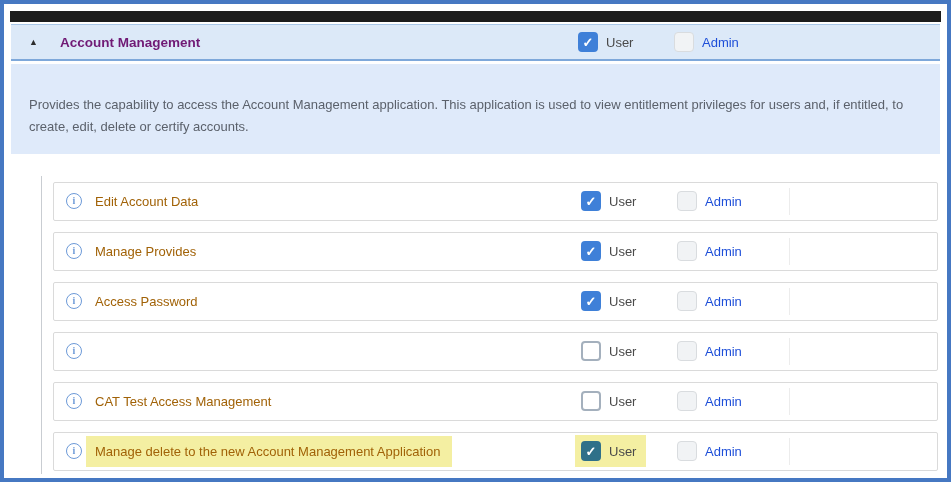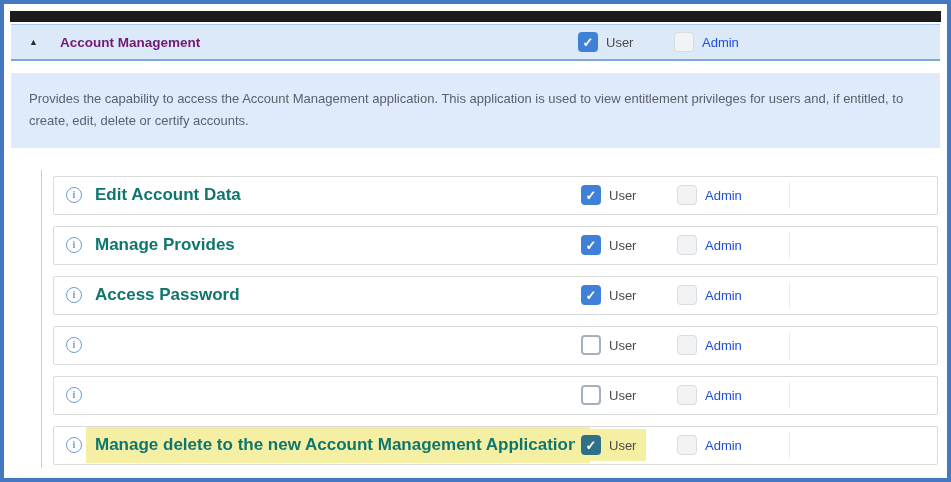--- a/index.html
+++ b/index.html
@@ -28,23 +28,23 @@
     border-bottom: 2px solid #7ea8da;
     display: flex;
     align-items: center;
     position: relative;
     cursor: pointer;
   }
   .tri { margin-left: 18px; font-size: 9px; color: #2d2d2d; line-height: 1; }
   .title { margin-left: 22px; font-weight: bold; font-size: 13.5px; color: #701a75; }
 
   .desc {
-    margin: 12px 7px;
+    margin: 3px 7px;
     background: #dfeafa;
-    padding: 15px 34px 16px 18px;
+    padding: 30px 34px 16px 18px;
     font-size: 13px;
     line-height: 1.68;
     color: #5b616b;
   }
 
   .rows { margin: 28px 7px 0 7px; position: relative; }
   .vrule {
     position: absolute; left: 30px; top: -6px;
     width: 1px; height: 298px; background: #c9cdd2;
   }
@@ -64,21 +64,21 @@
   .info {
     margin-left: 12px;
     width: 16px; height: 16px; flex: none;
     border: 1.5px solid #6d9ad8; border-radius: 50%;
     color: #6d9ad8;
     display: inline-flex; align-items: center; justify-content: center;
     cursor: pointer;
   }
   .info-i { font-size: 10px; font-weight: bold; line-height: 1; font-family: "Liberation Serif", serif; }
 
-  .row .label { margin-left: 13px; font-weight: bold; font-size: 17px; color: #0f766e; white-space: nowrap; }
+  .row .label { margin-left: 13px; font-weight: normal; font-size: 13px; color: #a16207; white-space: nowrap; }
 
   .group { display: inline-flex; align-items: center; gap: 8px; }
   .row .user-group  { position: absolute; left: 527px; }
   .row .admin-group { position: absolute; left: 623px; }
   .header .user-group  { position: absolute; left: 567px; }
   .header .admin-group { position: absolute; left: 663px; }
 
   .cb {
     width: 20px; height: 20px; flex: none;
     border-radius: 4px;
@@ -196,20 +196,21 @@
         <span class="cb admin"></span>
         <span class="cb-label">Admin</span>
       </span>
       <span class="divider"></span>
     </div>
 
     <div class="row">
       <span class="info">
           <span class="info-i">i</span>
         </span>
+      <span class="label">CAT Test Access Management</span>
       <span class="group user-group">
         <span class="cb user"></span>
         <span class="cb-label">User</span>
       </span>
       <span class="group admin-group">
         <span class="cb admin"></span>
         <span class="cb-label">Admin</span>
       </span>
       <span class="divider"></span>
     </div>

